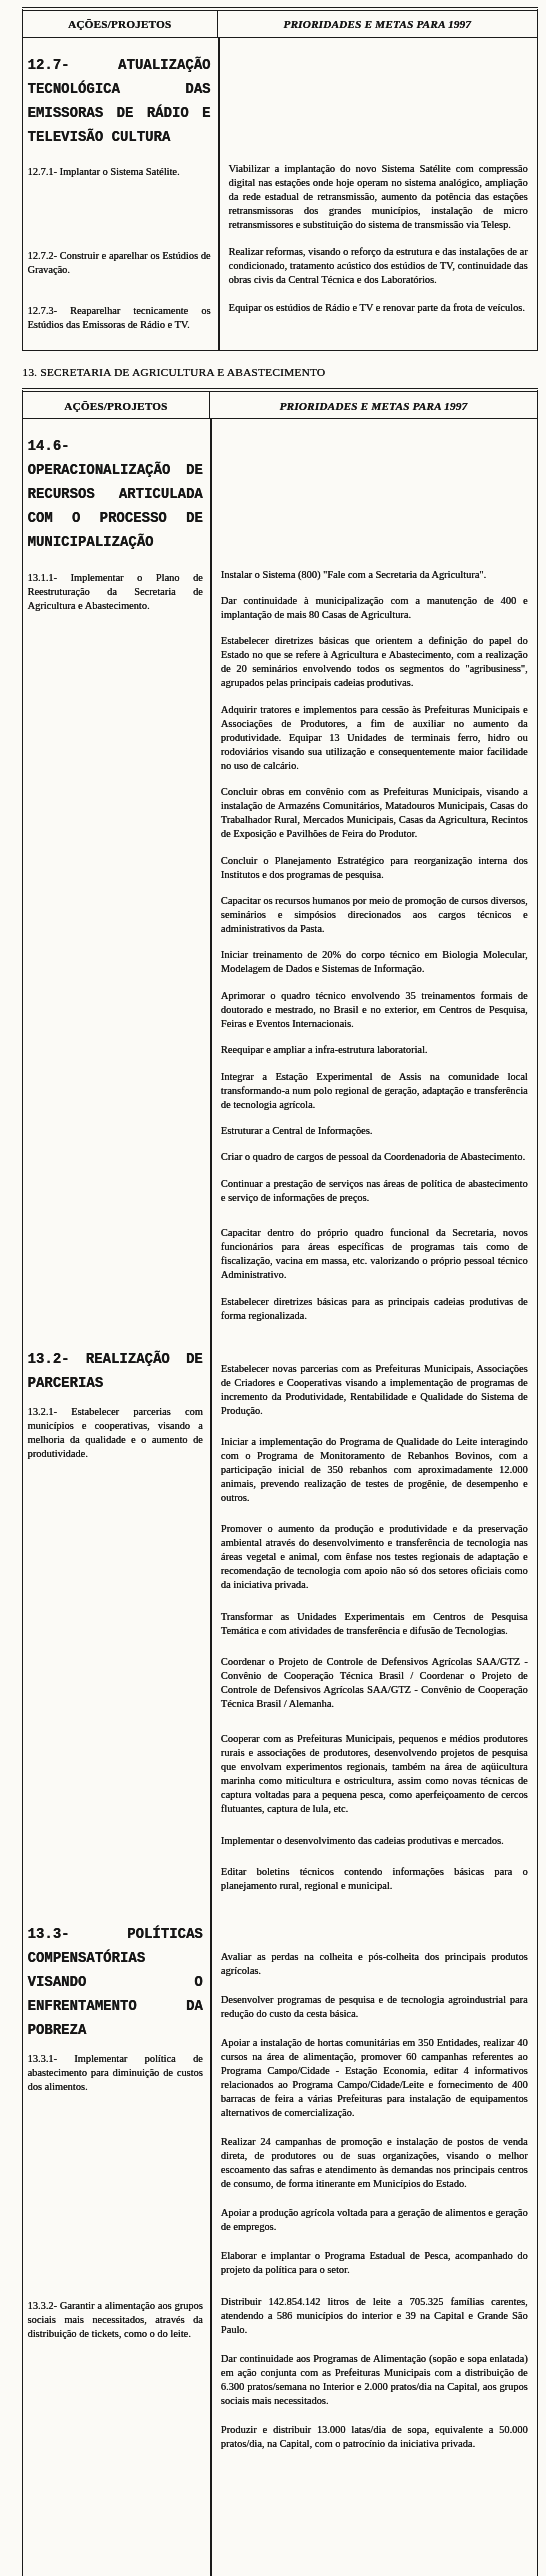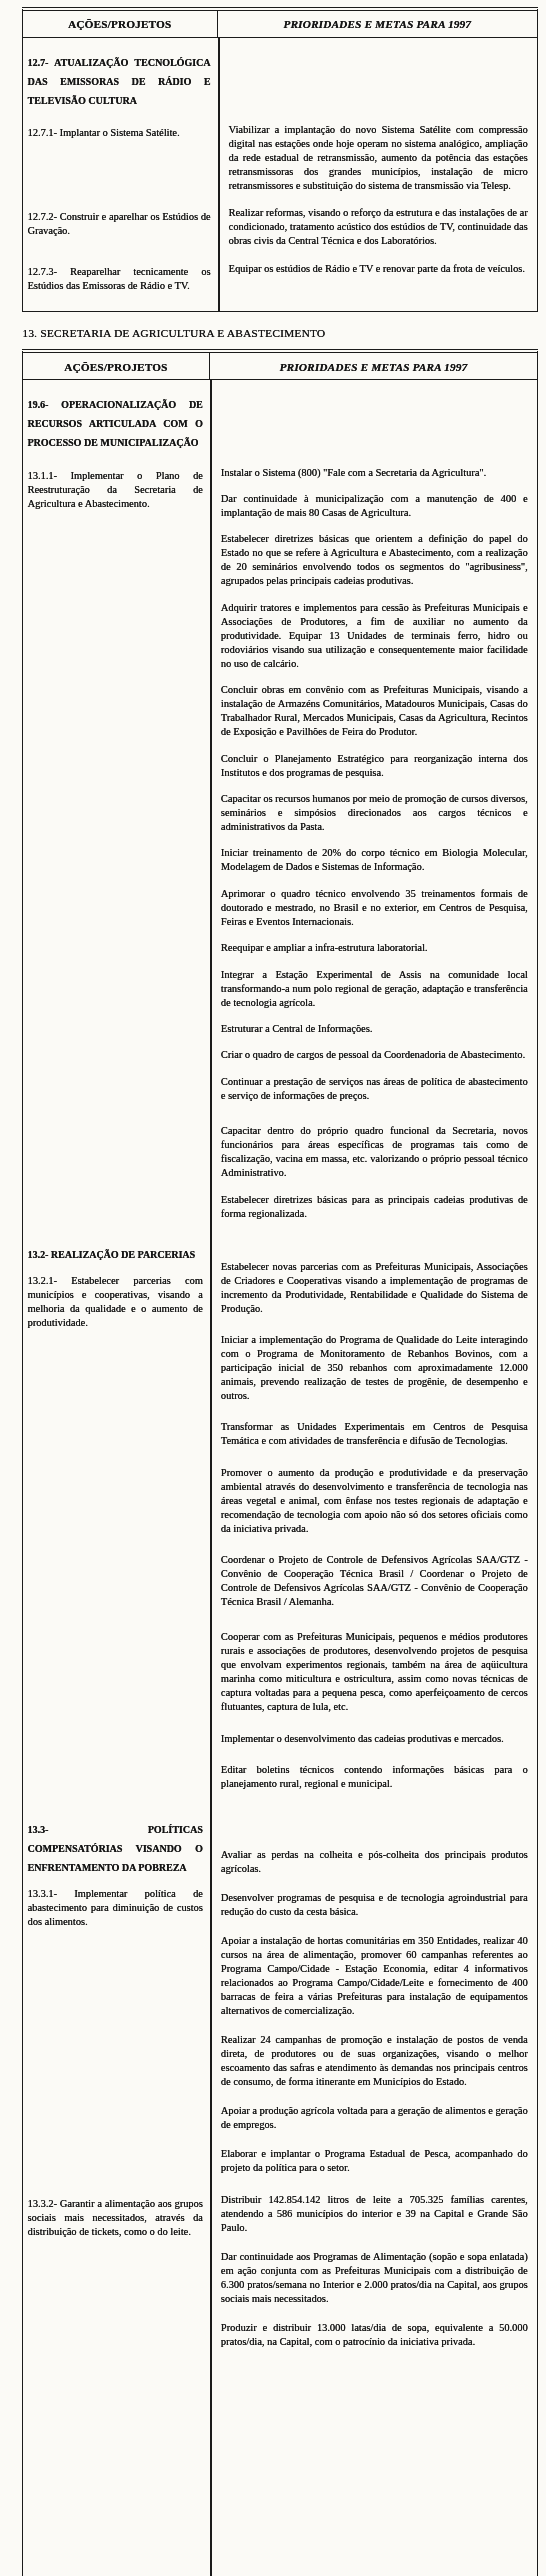--- a/index.html
+++ b/index.html
@@ -40,22 +40,22 @@
   .group{display:flex;align-items:flex-start;}
   .cl,.cr{box-sizing:border-box;}
   .t1 .cl{width:38%;}  .t1 .cr{width:62%;}
   .t2 .cl{width:36.5%;} .t2 .cr{width:63.5%;}
   .cl{padding:1.7px 7.4px 1.7px 5px;}
   .cr{padding:1.7px 9px 1.7px 10.7px;}
   p{margin:0 0 11.6px;font-size:10.4px;line-height:14px;text-align:justify;
     text-shadow:0.2px 0 0 currentColor;}
   .action{margin:3.3px 0 10px;}
   .group-title{
-    font-weight:bold;font-size:10px;line-height:19px;text-align:justify;
-    margin:8.3px 0 10px;text-shadow:0.2px 0 0 currentColor;
+    font-weight:bold;font-size:14px;line-height:24px;text-align:justify;
+    margin:8.3px 0 10px;text-shadow:0.2px 0 0 currentColor;font-family:Liberation Mono, monospace;
   }
   .t1 p{margin-bottom:10px;}
   .g2 .cr p{margin-bottom:12.4px;}
   .g3 .cr p{margin-bottom:17.3px;}
   .g3 .cr{padding-top:25px;}
   .g4 .cr{padding-top:38px;}
   .g4 .cr p{margin-bottom:15px;}
   .g5 .cr p{margin-bottom:15px;}
   .sp{margin-top:21.5px;}
   .section-heading{
@@ -114,21 +114,21 @@
 
   <section class="doc-table t2">
     <div class="thead">
       <div class="th actions">AÇÕES/PROJETOS</div>
       <div class="th goals">PRIORIDADES E METAS PARA 1997</div>
     </div>
     <div class="tbody">
 
       <div class="group">
         <div class="cl">
-          <h3 class="group-title">19.6- OPERACIONALIZAÇÃO DE RECURSOS ARTICULADA COM O PROCESSO DE MUNICIPALIZAÇÃO</h3>
+          <h3 class="group-title">14.6- OPERACIONALIZAÇÃO DE RECURSOS ARTICULADA COM O PROCESSO DE MUNICIPALIZAÇÃO</h3>
         </div>
         <div class="cr"></div>
       </div>
 
       <div class="group g2">
         <div class="cl">
           <p class="action">13.1.1- Implementar o Plano de Reestruturação da Secretaria de Agricultura e Abastecimento.</p>
         </div>
         <div class="cr">
           <p>Instalar o Sistema (800) "Fale com a Secretaria da Agricultura".</p>
@@ -151,22 +151,22 @@
       </div>
 
       <div class="group g3">
         <div class="cl">
           <h3 class="group-title">13.2- REALIZAÇÃO DE PARCERIAS</h3>
           <p class="action">13.2.1- Estabelecer parcerias com municípios e cooperativas, visando a melhoria da qualidade e o aumento de produtividade.</p>
         </div>
         <div class="cr">
           <p>Estabelecer novas parcerias com as Prefeituras Municipais, Associações de Criadores e Cooperativas visando a implementação de programas de incremento da Produtividade, Rentabilidade e Qualidade do Sistema de Produção.</p>
           <p>Iniciar a implementação do Programa de Qualidade do Leite interagindo com o Programa de Monitoramento de Rebanhos Bovinos, com a participação inicial de 350 rebanhos com aproximadamente 12.000 animais, prevendo realização de testes de progênie, de desempenho e outros.</p>
+          <p>Promover o aumento da produção e produtividade e da preservação ambiental através do desenvolvimento e transferência de tecnologia nas áreas vegetal e animal, com ênfase nos testes regionais de adaptação e recomendação de tecnologia com apoio não só dos setores oficiais como da iniciativa privada.</p>
           <p>Transformar as Unidades Experimentais em Centros de Pesquisa Temática e com atividades de transferência e difusão de Tecnologias.</p>
-          <p>Promover o aumento da produção e produtividade e da preservação ambiental através do desenvolvimento e transferência de tecnologia nas áreas vegetal e animal, com ênfase nos testes regionais de adaptação e recomendação de tecnologia com apoio não só dos setores oficiais como da iniciativa privada.</p>
           <p>Coordenar o Projeto de Controle de Defensivos Agrícolas SAA/GTZ - Convênio de Cooperação Técnica Brasil / Coordenar o Projeto de Controle de Defensivos Agrícolas SAA/GTZ - Convênio de Cooperação Técnica Brasil / Alemanha.</p>
           <p class="sp">Cooperar com as Prefeituras Municipais, pequenos e médios produtores rurais e associações de produtores, desenvolvendo projetos de pesquisa que envolvam experimentos regionais, também na área de aqüicultura marinha como miticultura e ostricultura, assim como novas técnicas de captura voltadas para a pequena pesca, como aperfeiçoamento de cercos flutuantes, captura de lula, etc.</p>
           <p>Implementar o desenvolvimento das cadeias produtivas e mercados.</p>
           <p>Editar boletins técnicos contendo informações básicas para o planejamento rural, regional e municipal.</p>
         </div>
       </div>
 
       <div class="group g4">
         <div class="cl">
           <h3 class="group-title">13.3- POLÍTICAS COMPENSATÓRIAS VISANDO O ENFRENTAMENTO DA POBREZA</h3>

